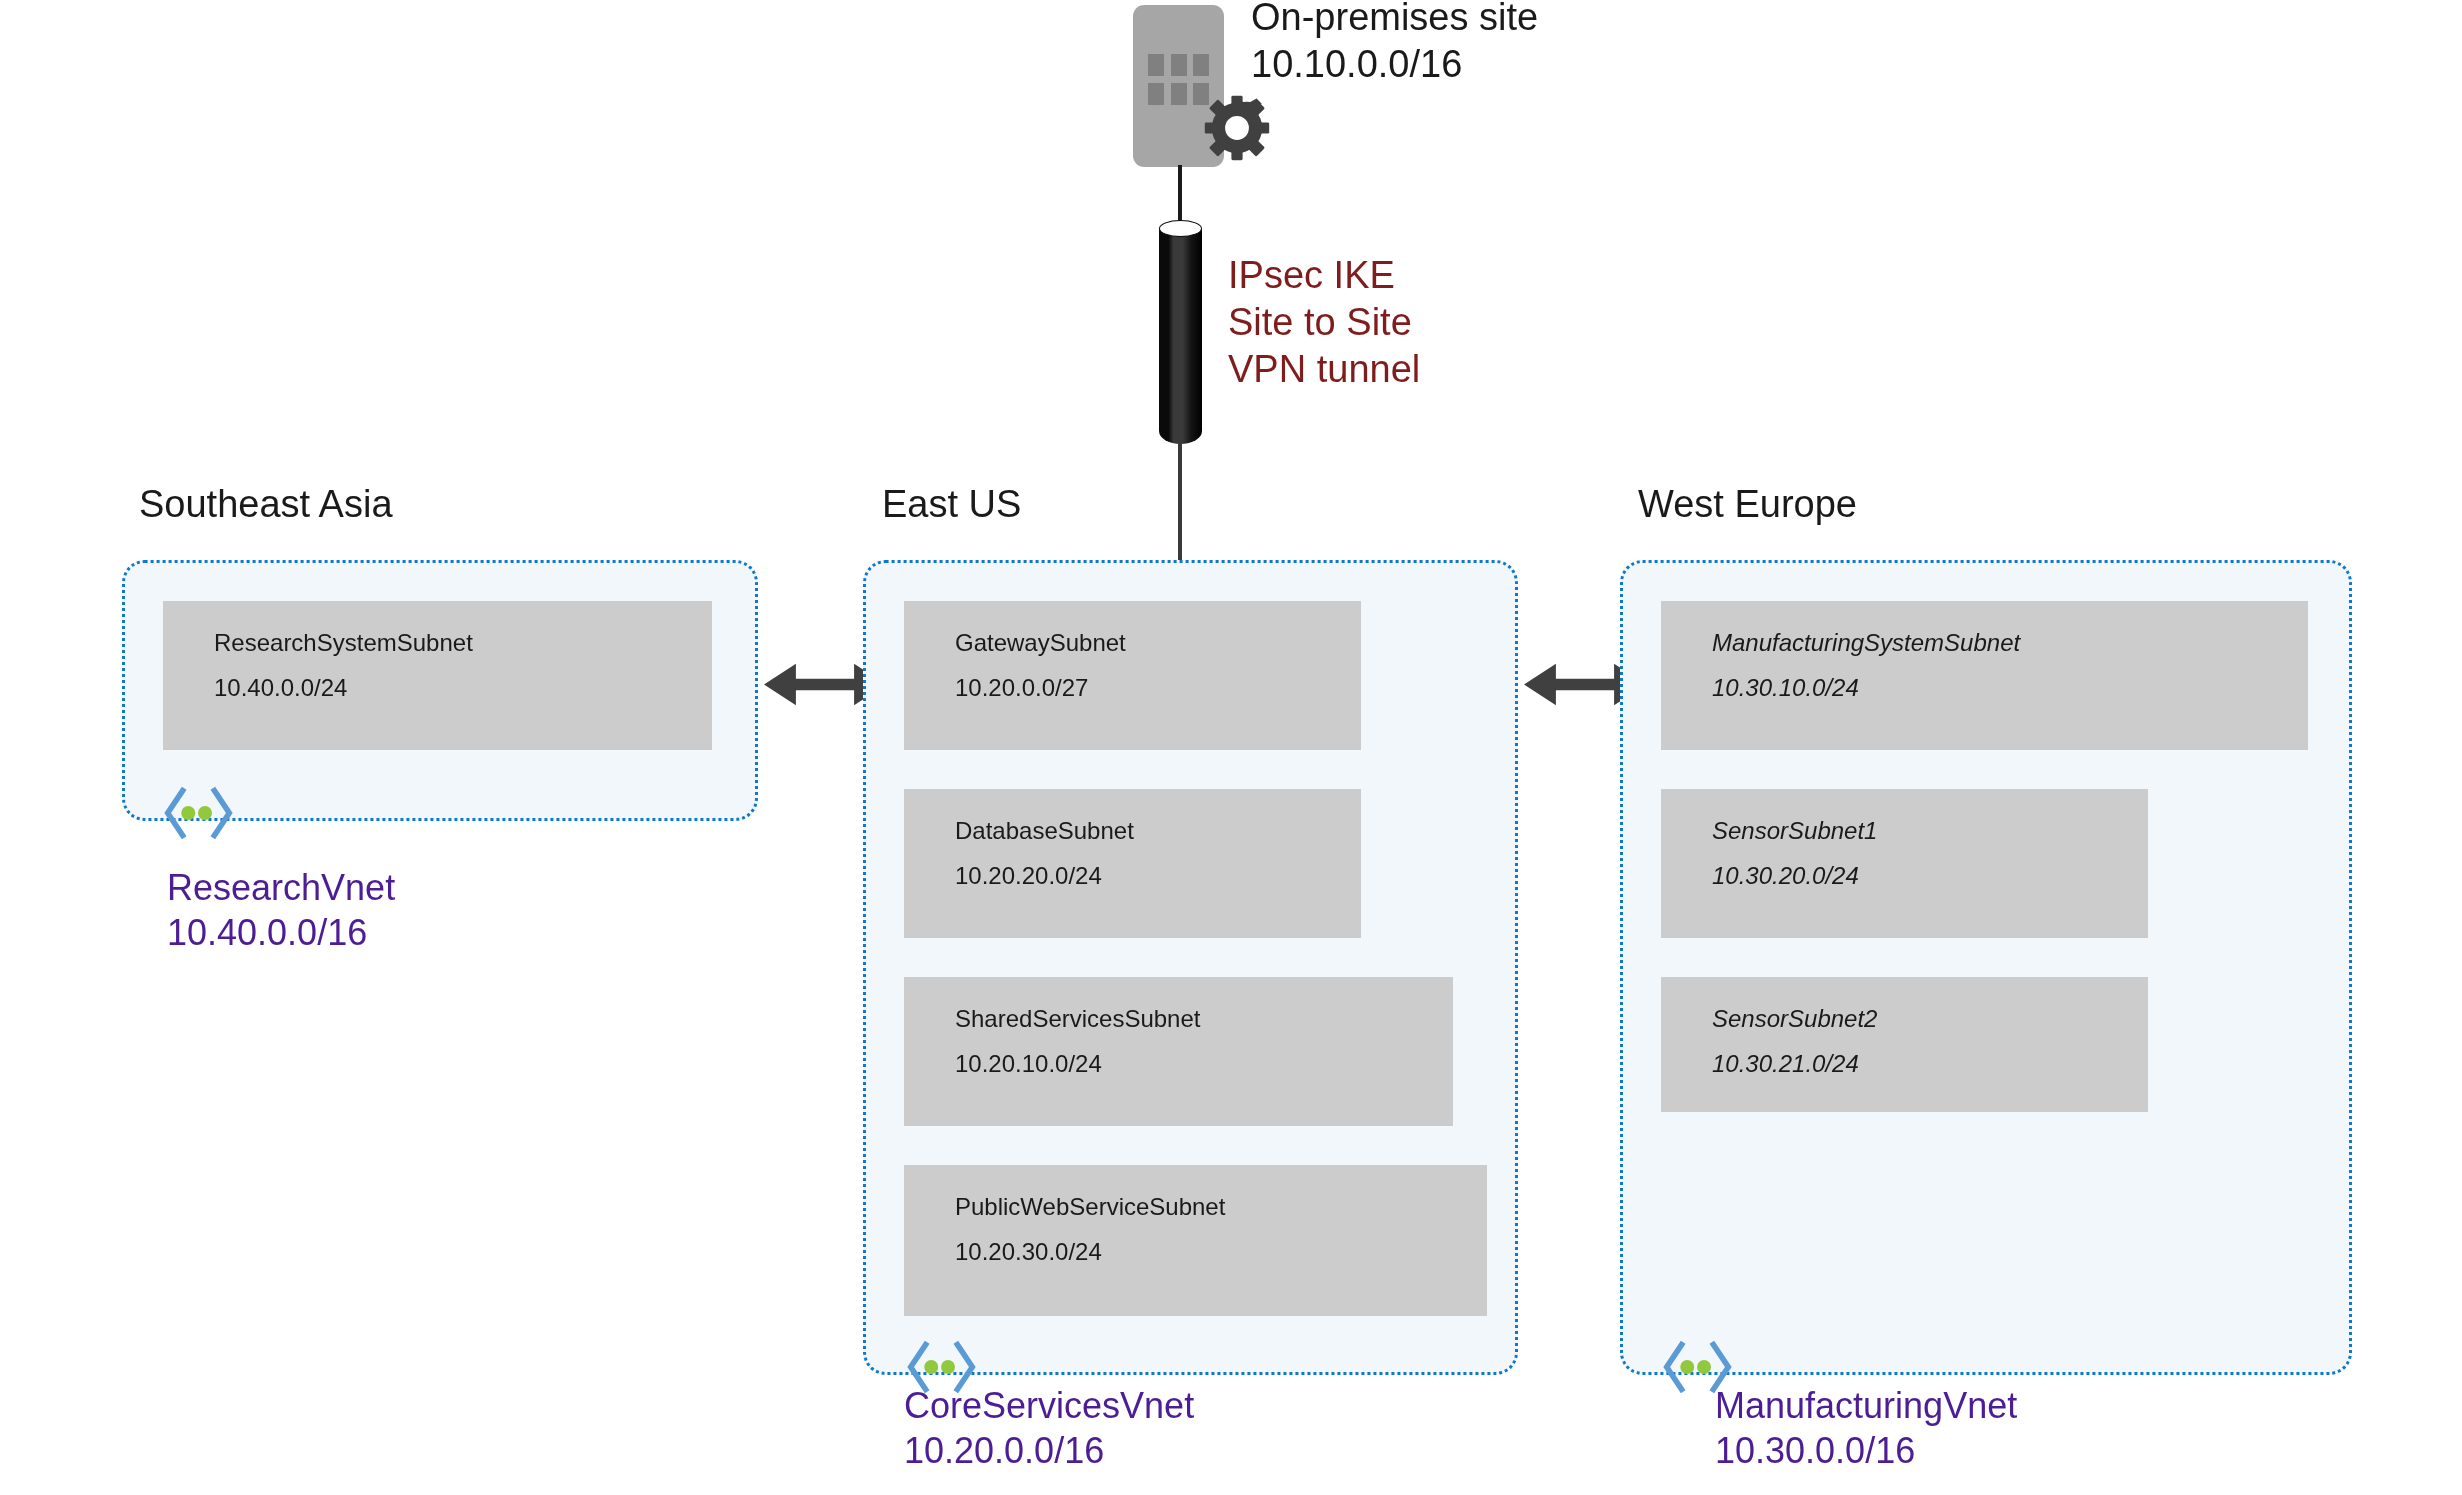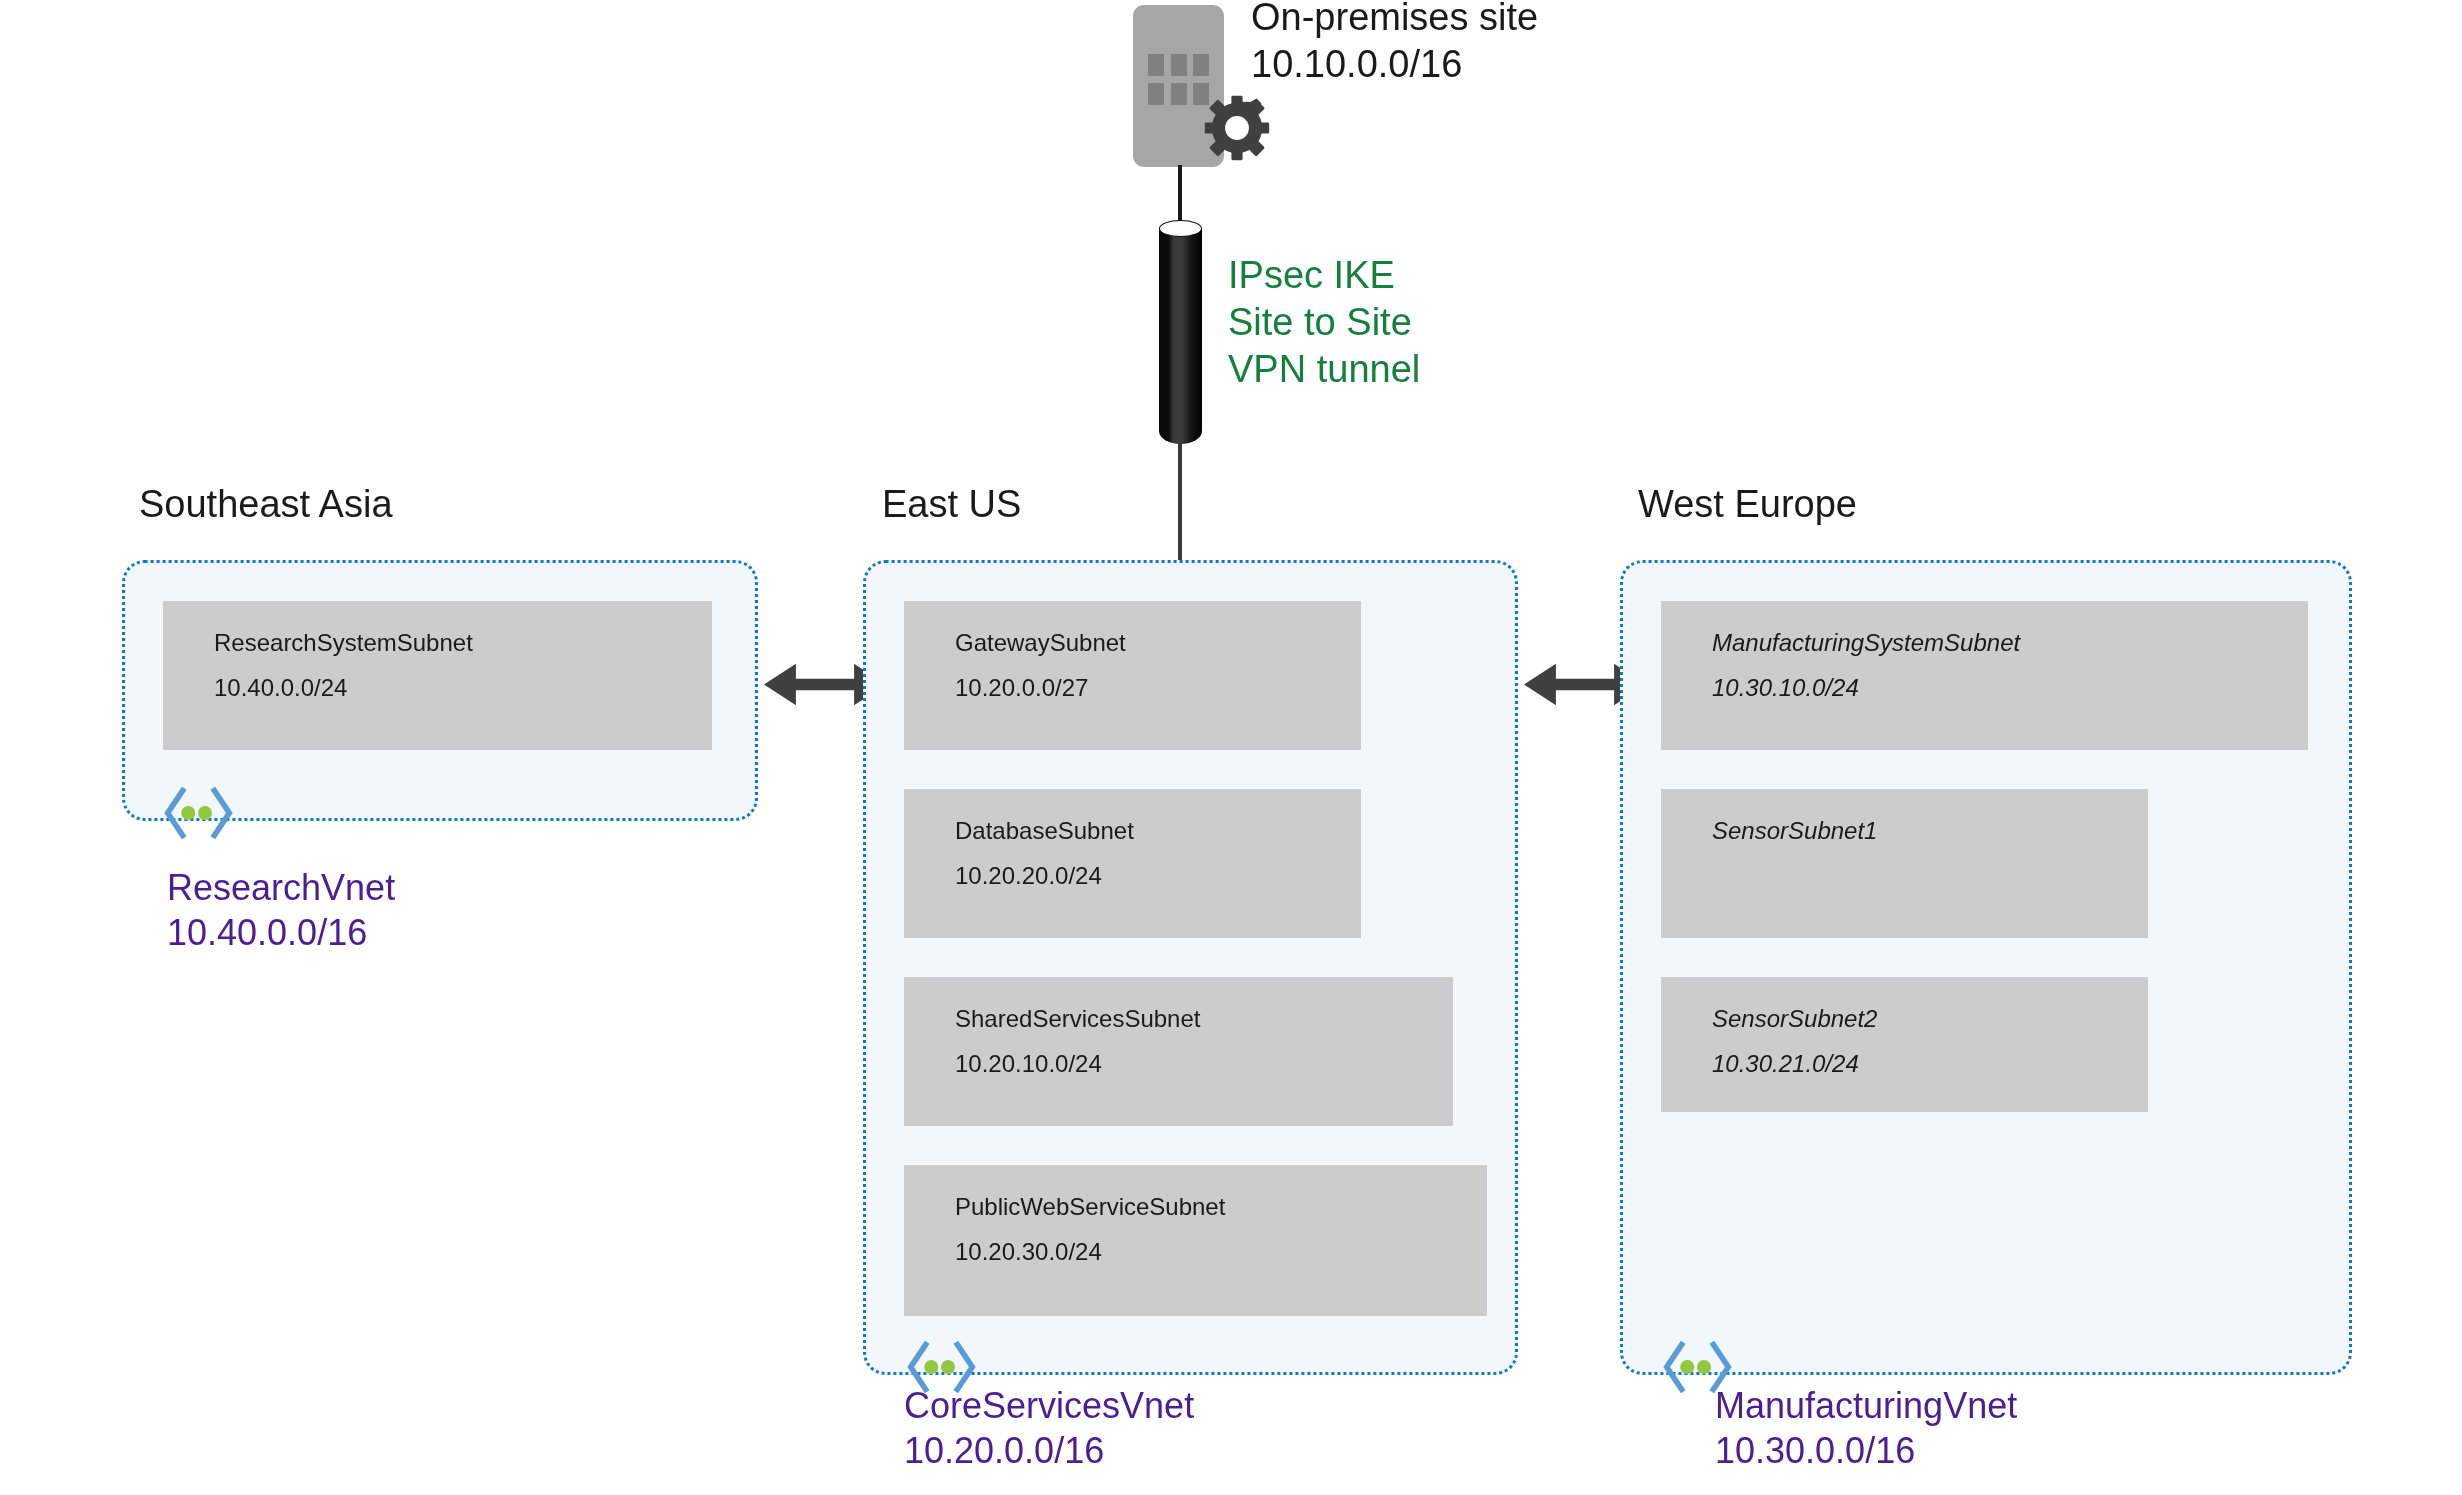--- a/index.html
+++ b/index.html
@@ -79,21 +79,21 @@
     background: #ffffff;
     border: 1.9px solid #0a0a0a;
     border-radius: 50%;
     box-sizing: border-box;
   }
   .tunnel-text {
     position: absolute;
     left: 1228px; top: 252px;
     font-size: 38px;
     line-height: 47px;
-    color: #15803d;
+    color: #7f1d1d;
     white-space: nowrap;
   }
 
   
   .region-label {
     position: absolute;
     font-size: 38px;
     line-height: 41px;
     color: #1a1a1a;
     white-space: nowrap;
@@ -240,20 +240,21 @@
   </svg>
 
   <div class="region-label" style="left:1638px; top:484px;">West Europe</div>
   <div class="vnet-box" style="left:1620px; top:560px; width:732px; height:815px;font-style:italic;">
     <div class="subnet" style="left:38px; top:38px; width:647px; height:149px;">
       <div class="s-name">ManufacturingSystemSubnet</div>
       <div class="s-cidr">10.30.10.0/24</div>
     </div>
     <div class="subnet" style="left:38px; top:226px; width:487px; height:149px;">
       <div class="s-name">SensorSubnet1</div>
+      <div class="s-cidr">10.30.20.0/24</div>
     </div>
     <div class="subnet" style="left:38px; top:414px; width:487px; height:135px;">
       <div class="s-name">SensorSubnet2</div>
       <div class="s-cidr">10.30.21.0/24</div>
     </div>
   </div>
   <svg class="vnet-icon" style="left:1661px; top:1339px;" viewBox="0 0 78 60">
     <path d="M22 6 L6 30 L22 54" fill="none" stroke="#5b9bd5" stroke-width="6" stroke-linecap="square" stroke-linejoin="miter"></path>
     <path d="M56 6 L72 30 L56 54" fill="none" stroke="#5b9bd5" stroke-width="6" stroke-linecap="square" stroke-linejoin="miter"></path>
     <circle cx="28" cy="30" r="7.5" fill="#92c83e"></circle>

